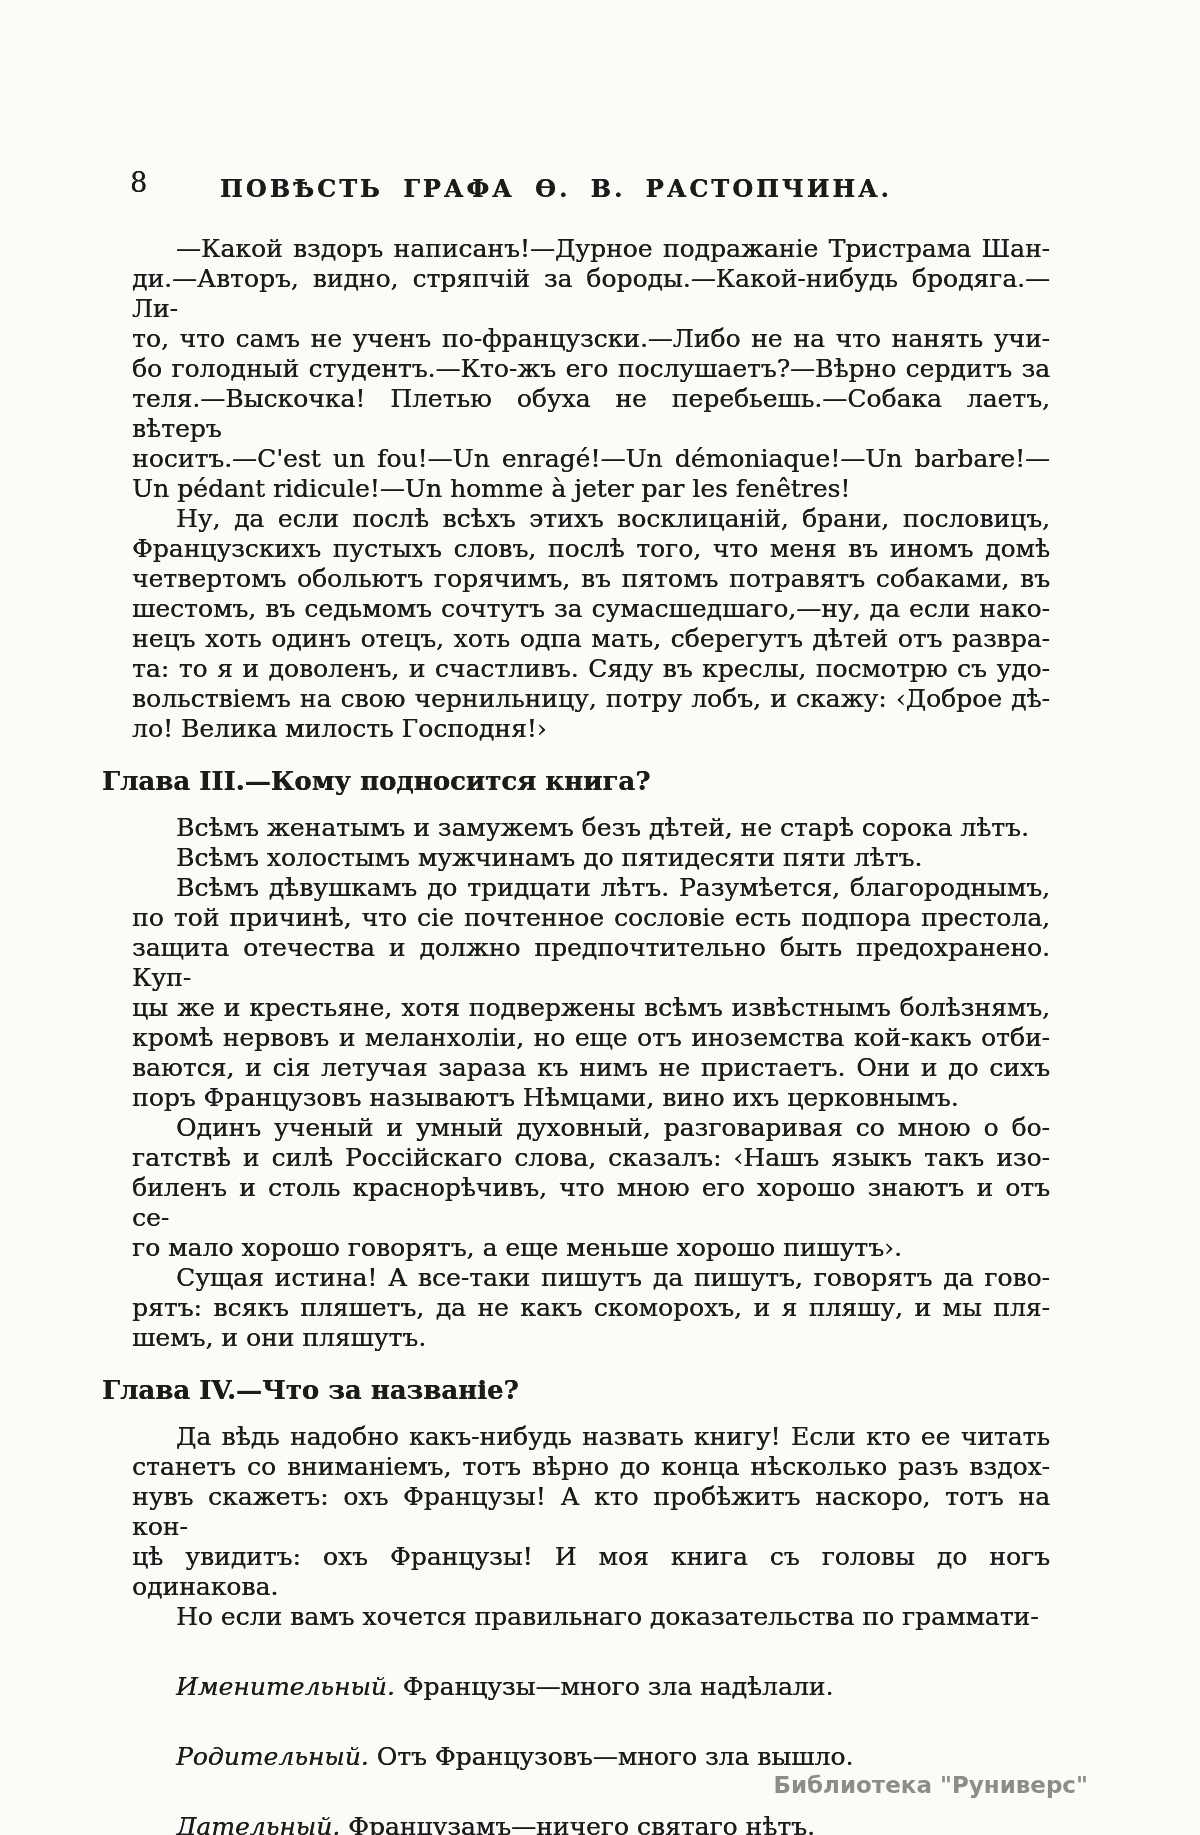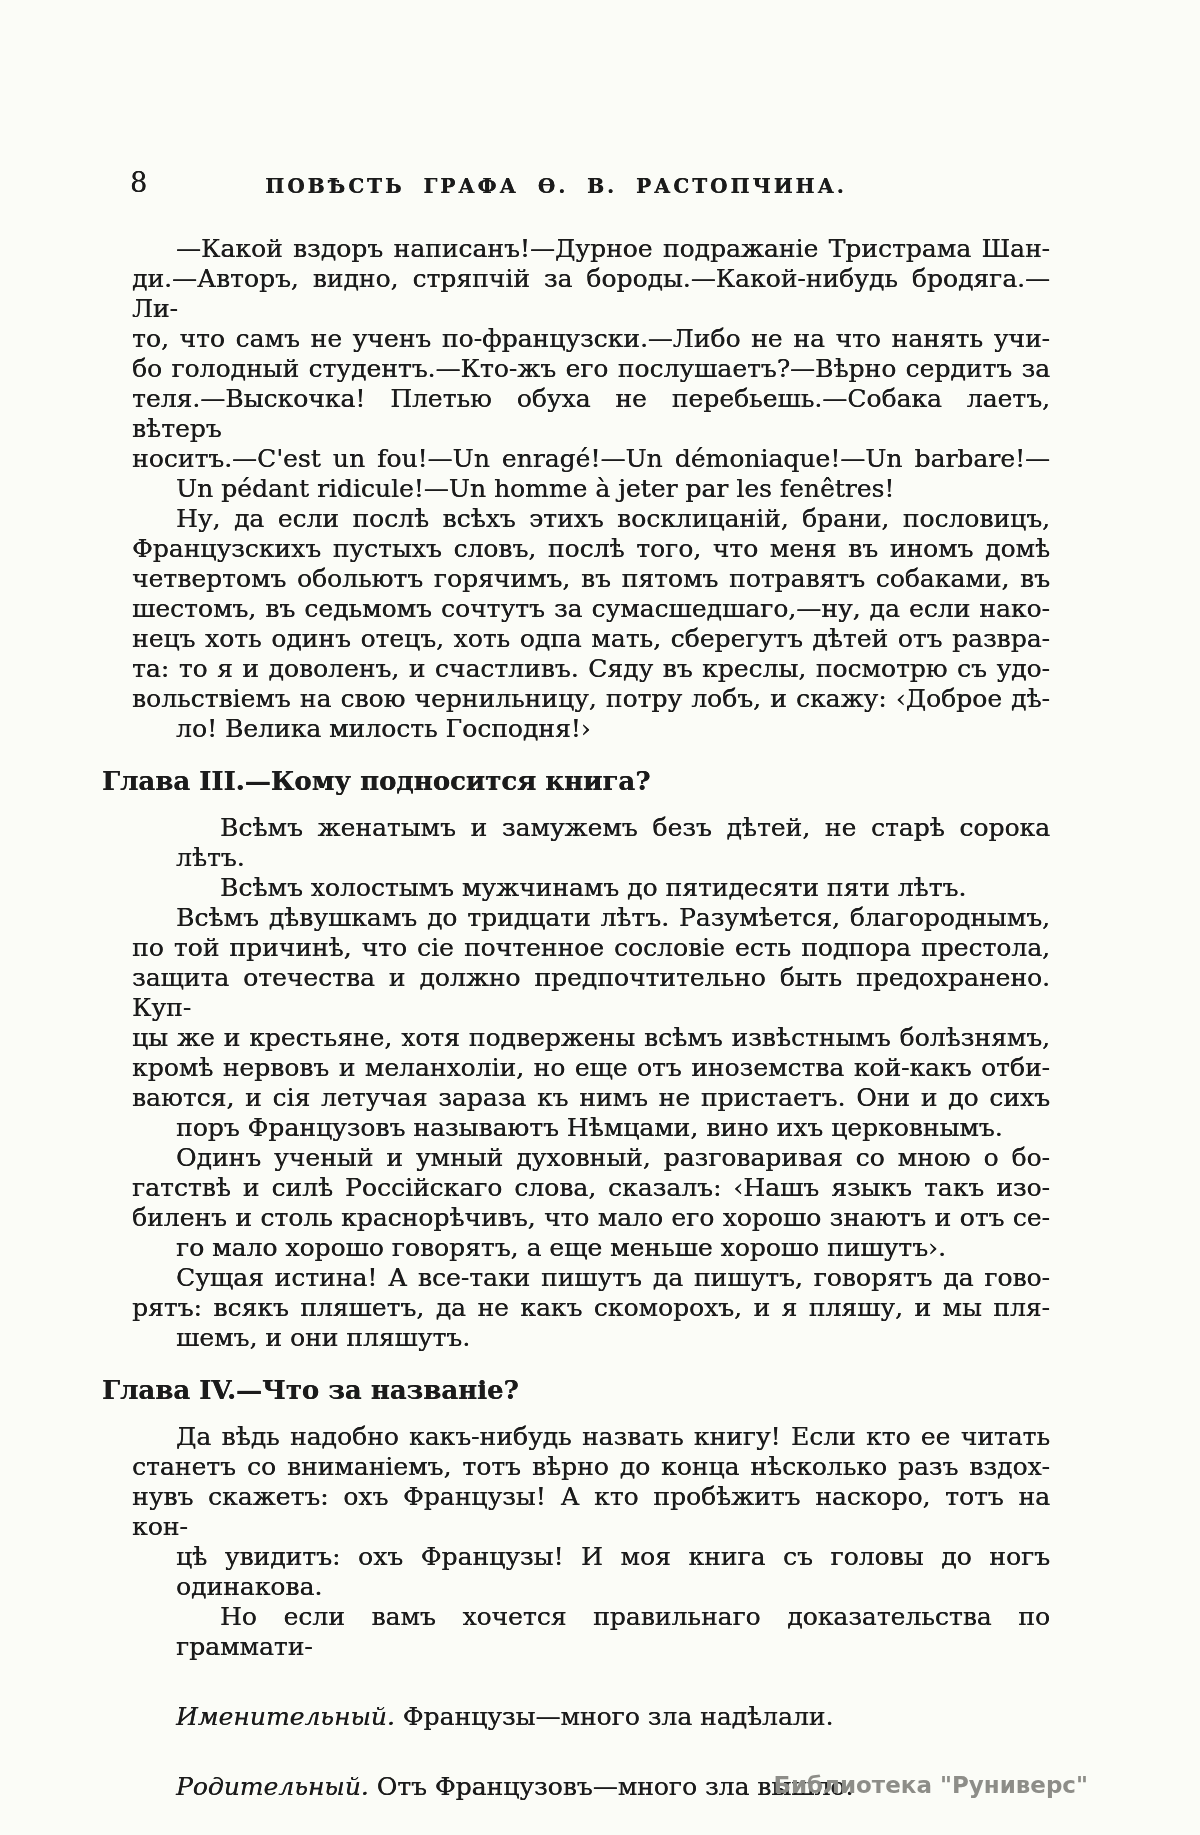--- a/index.html
+++ b/index.html
@@ -12,33 +12,33 @@
   .page { position:relative; width:1200px; height:1835px; overflow:hidden; }
 
   .pagehead-number {
     position:absolute; left:130px; top:168px;
     font-size:27px; line-height:30px;
     text-shadow:0.3px 0 0 currentColor;
   }
   .pagehead-title {
     position:absolute; left:132px; top:174px; width:918px;
     text-align:center; white-space:nowrap;
-    font-size:20px; font-weight:bold;
+    font-size:24px; font-weight:bold;
     letter-spacing:3px; word-spacing:9px;
     transform:translateX(-35px);
     text-shadow:0.3px 0 0 currentColor;
   }
 
   .content {
     position:absolute; left:132px; top:234px; width:918px;
     font-size:25px; line-height:30px;
     text-shadow:0.3px 0 0 currentColor;
   }
   .line { text-align:justify; text-align-last:justify; }
-  .para .line:last-child { text-align-last:left;margin-left:44px; }
+  .para .line:last-child { text-align-last:left; }
   .line.first { text-indent:44px; }
   .line.plain { text-align-last:left;margin-top:40px; }
   .defs .lead { font-style:italic; }
 
   .chapter-heading {
     font-weight:bold;
     font-size:26px; line-height:34px;
     margin:20px 0 15px;
     transform:translateX(-30px);
     text-shadow:0.3px 0 0 currentColor;
@@ -89,21 +89,21 @@
         <div class="line">по той причинѣ, что сіе почтенное сословіе есть подпора престола,</div>
         <div class="line">защита отечества и должно предпочтительно быть предохранено. Куп-</div>
         <div class="line">цы же и крестьяне, хотя подвержены всѣмъ извѣстнымъ болѣзнямъ,</div>
         <div class="line">кромѣ нервовъ и меланхоліи, но еще отъ иноземства кой-какъ отби-</div>
         <div class="line">ваются, и сія летучая зараза къ нимъ не пристаетъ. Они и до сихъ</div>
         <div class="line">поръ Французовъ называютъ Нѣмцами, вино ихъ церковнымъ.</div>
       </div>
       <div class="para">
         <div class="line first">Одинъ ученый и умный духовный, разговаривая со мною о бо-</div>
         <div class="line">гатствѣ и силѣ Россійскаго слова, сказалъ: ‹Нашъ языкъ такъ изо-</div>
-        <div class="line">биленъ и столь краснорѣчивъ, что мало его хорошо знаютъ и отъ се-</div>
+        <div class="line">биленъ и столь краснорѣчивъ, что мною его хорошо знаютъ и отъ се-</div>
         <div class="line">го мало хорошо говорятъ, а еще меньше хорошо пишутъ›.</div>
       </div>
       <div class="para">
         <div class="line first">Сущая истина! А все-таки пишутъ да пишутъ, говорятъ да гово-</div>
         <div class="line">рятъ: всякъ пляшетъ, да не какъ скоморохъ, и я пляшу, и мы пля-</div>
         <div class="line">шемъ, и они пляшутъ.</div>
       </div>
       <div class="chapter-heading">Глава IV.—Что за названіе?</div>
       <div class="para">
         <div class="line first">Да вѣдь надобно какъ-нибудь назвать книгу! Если кто ее читать</div>

